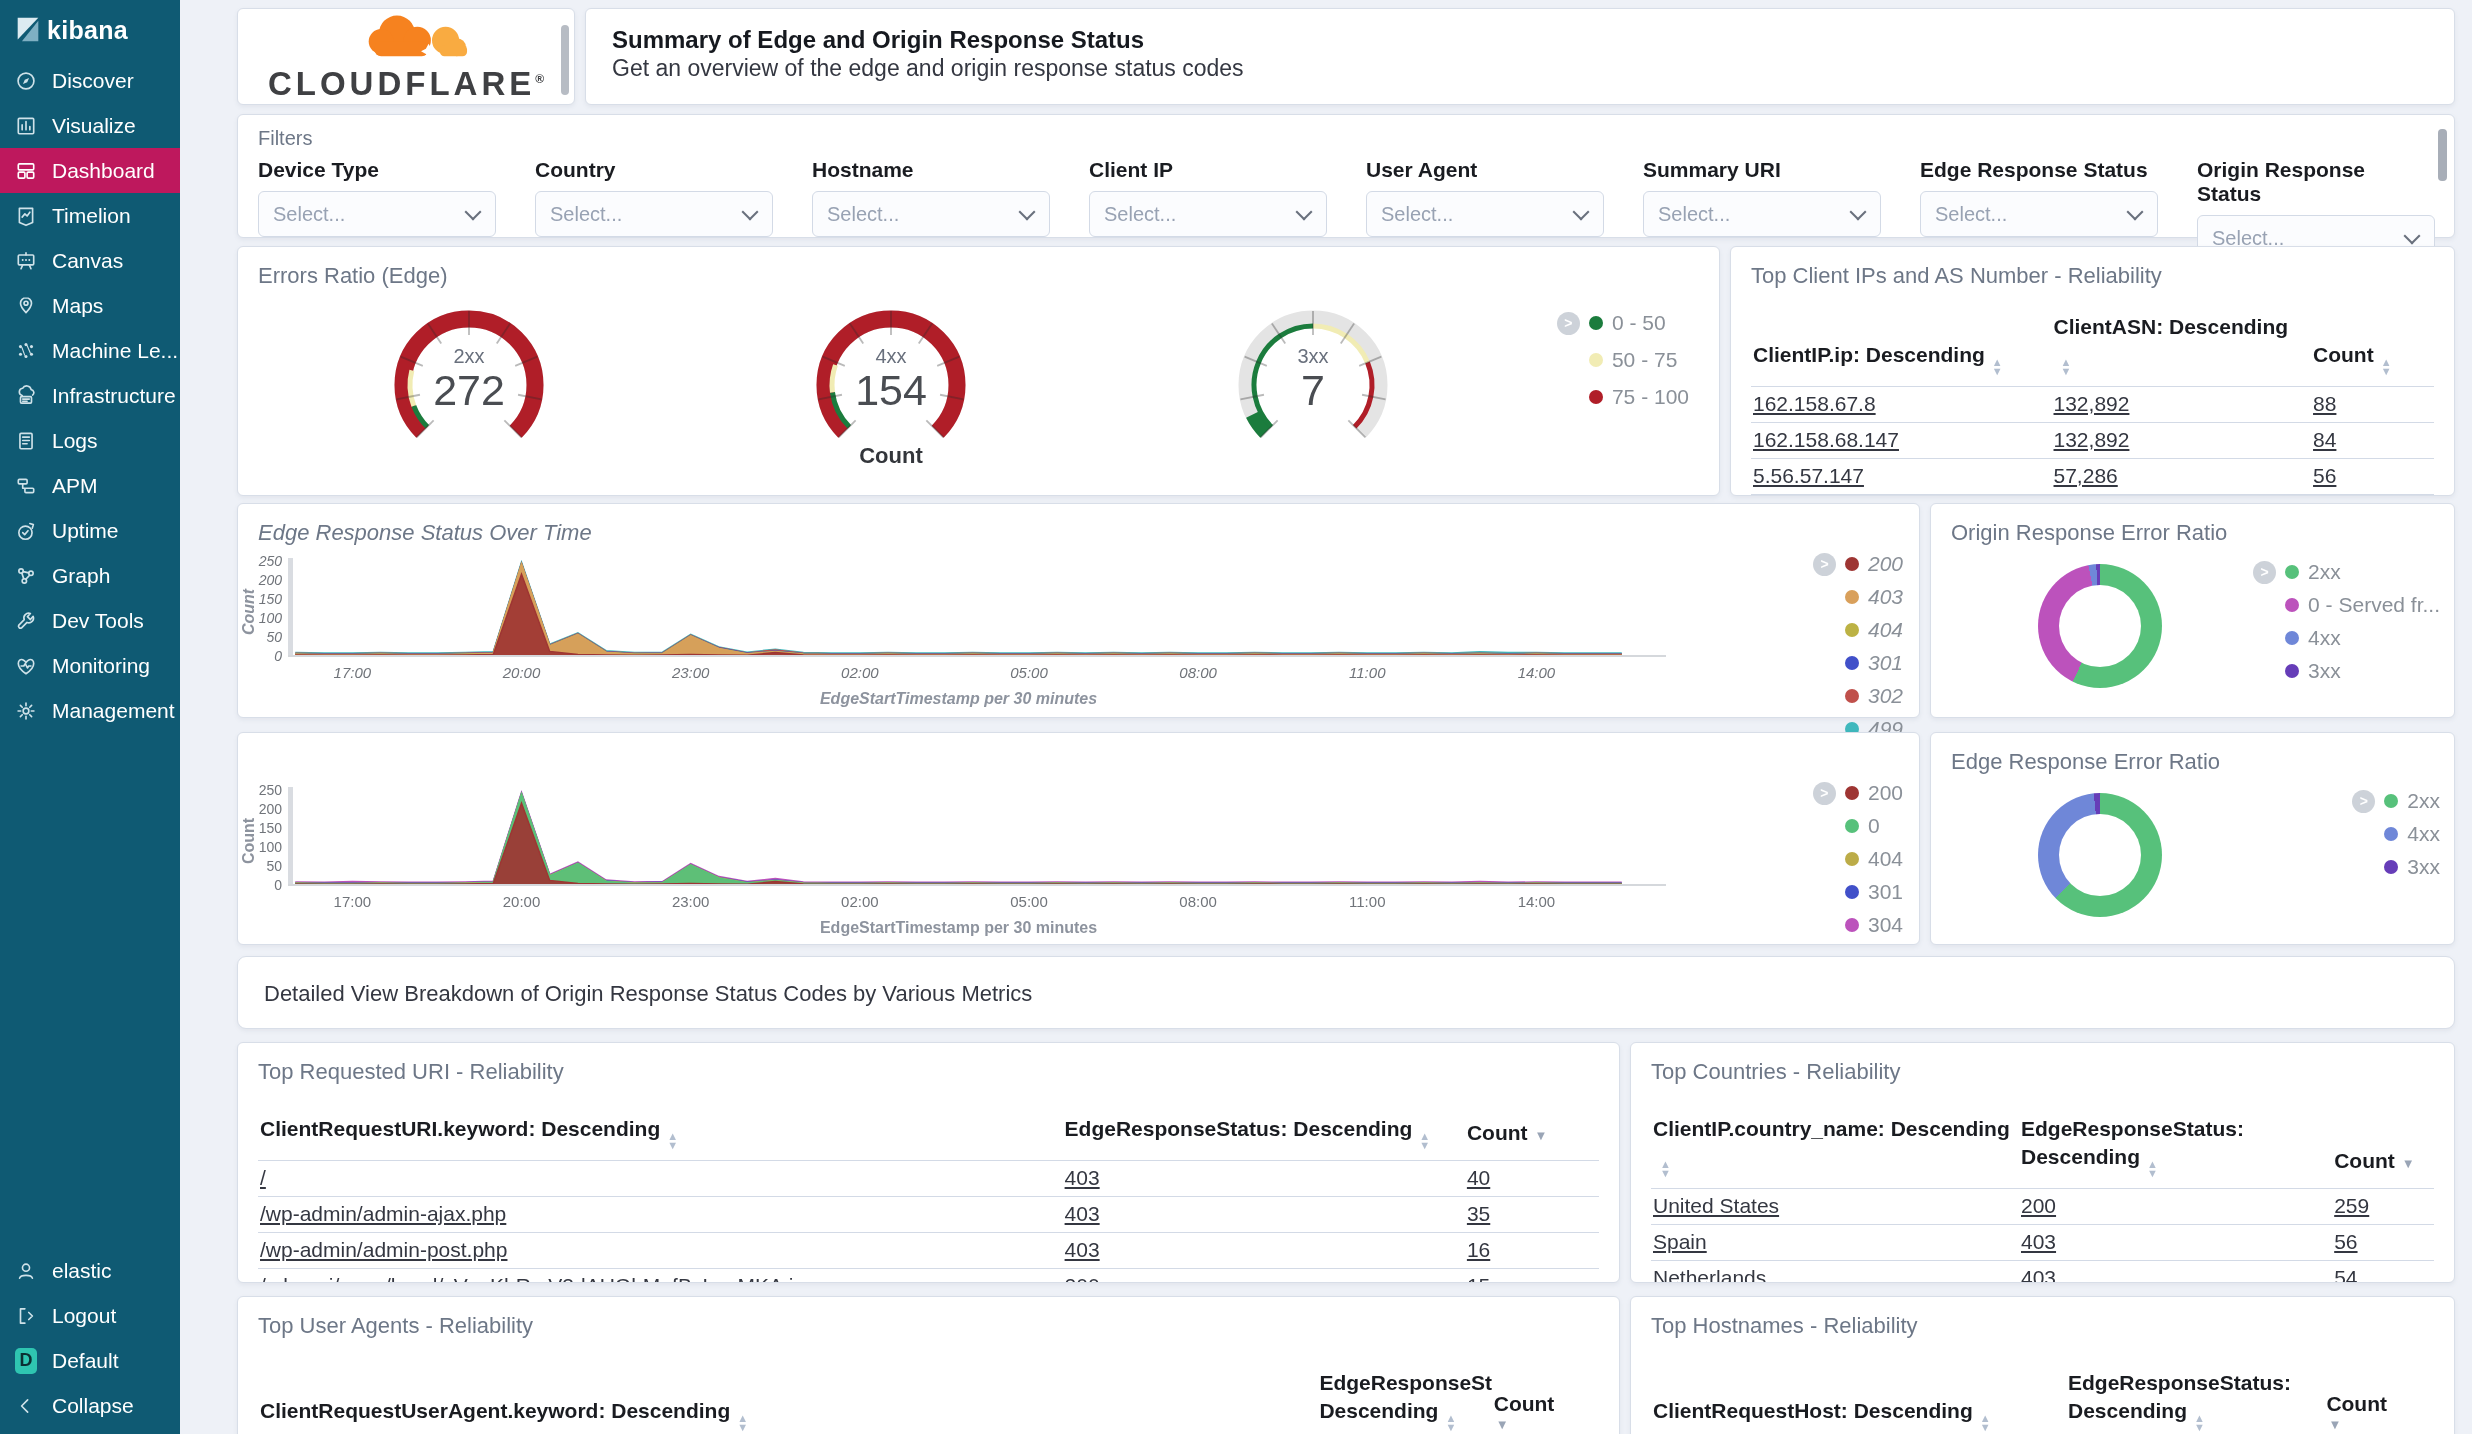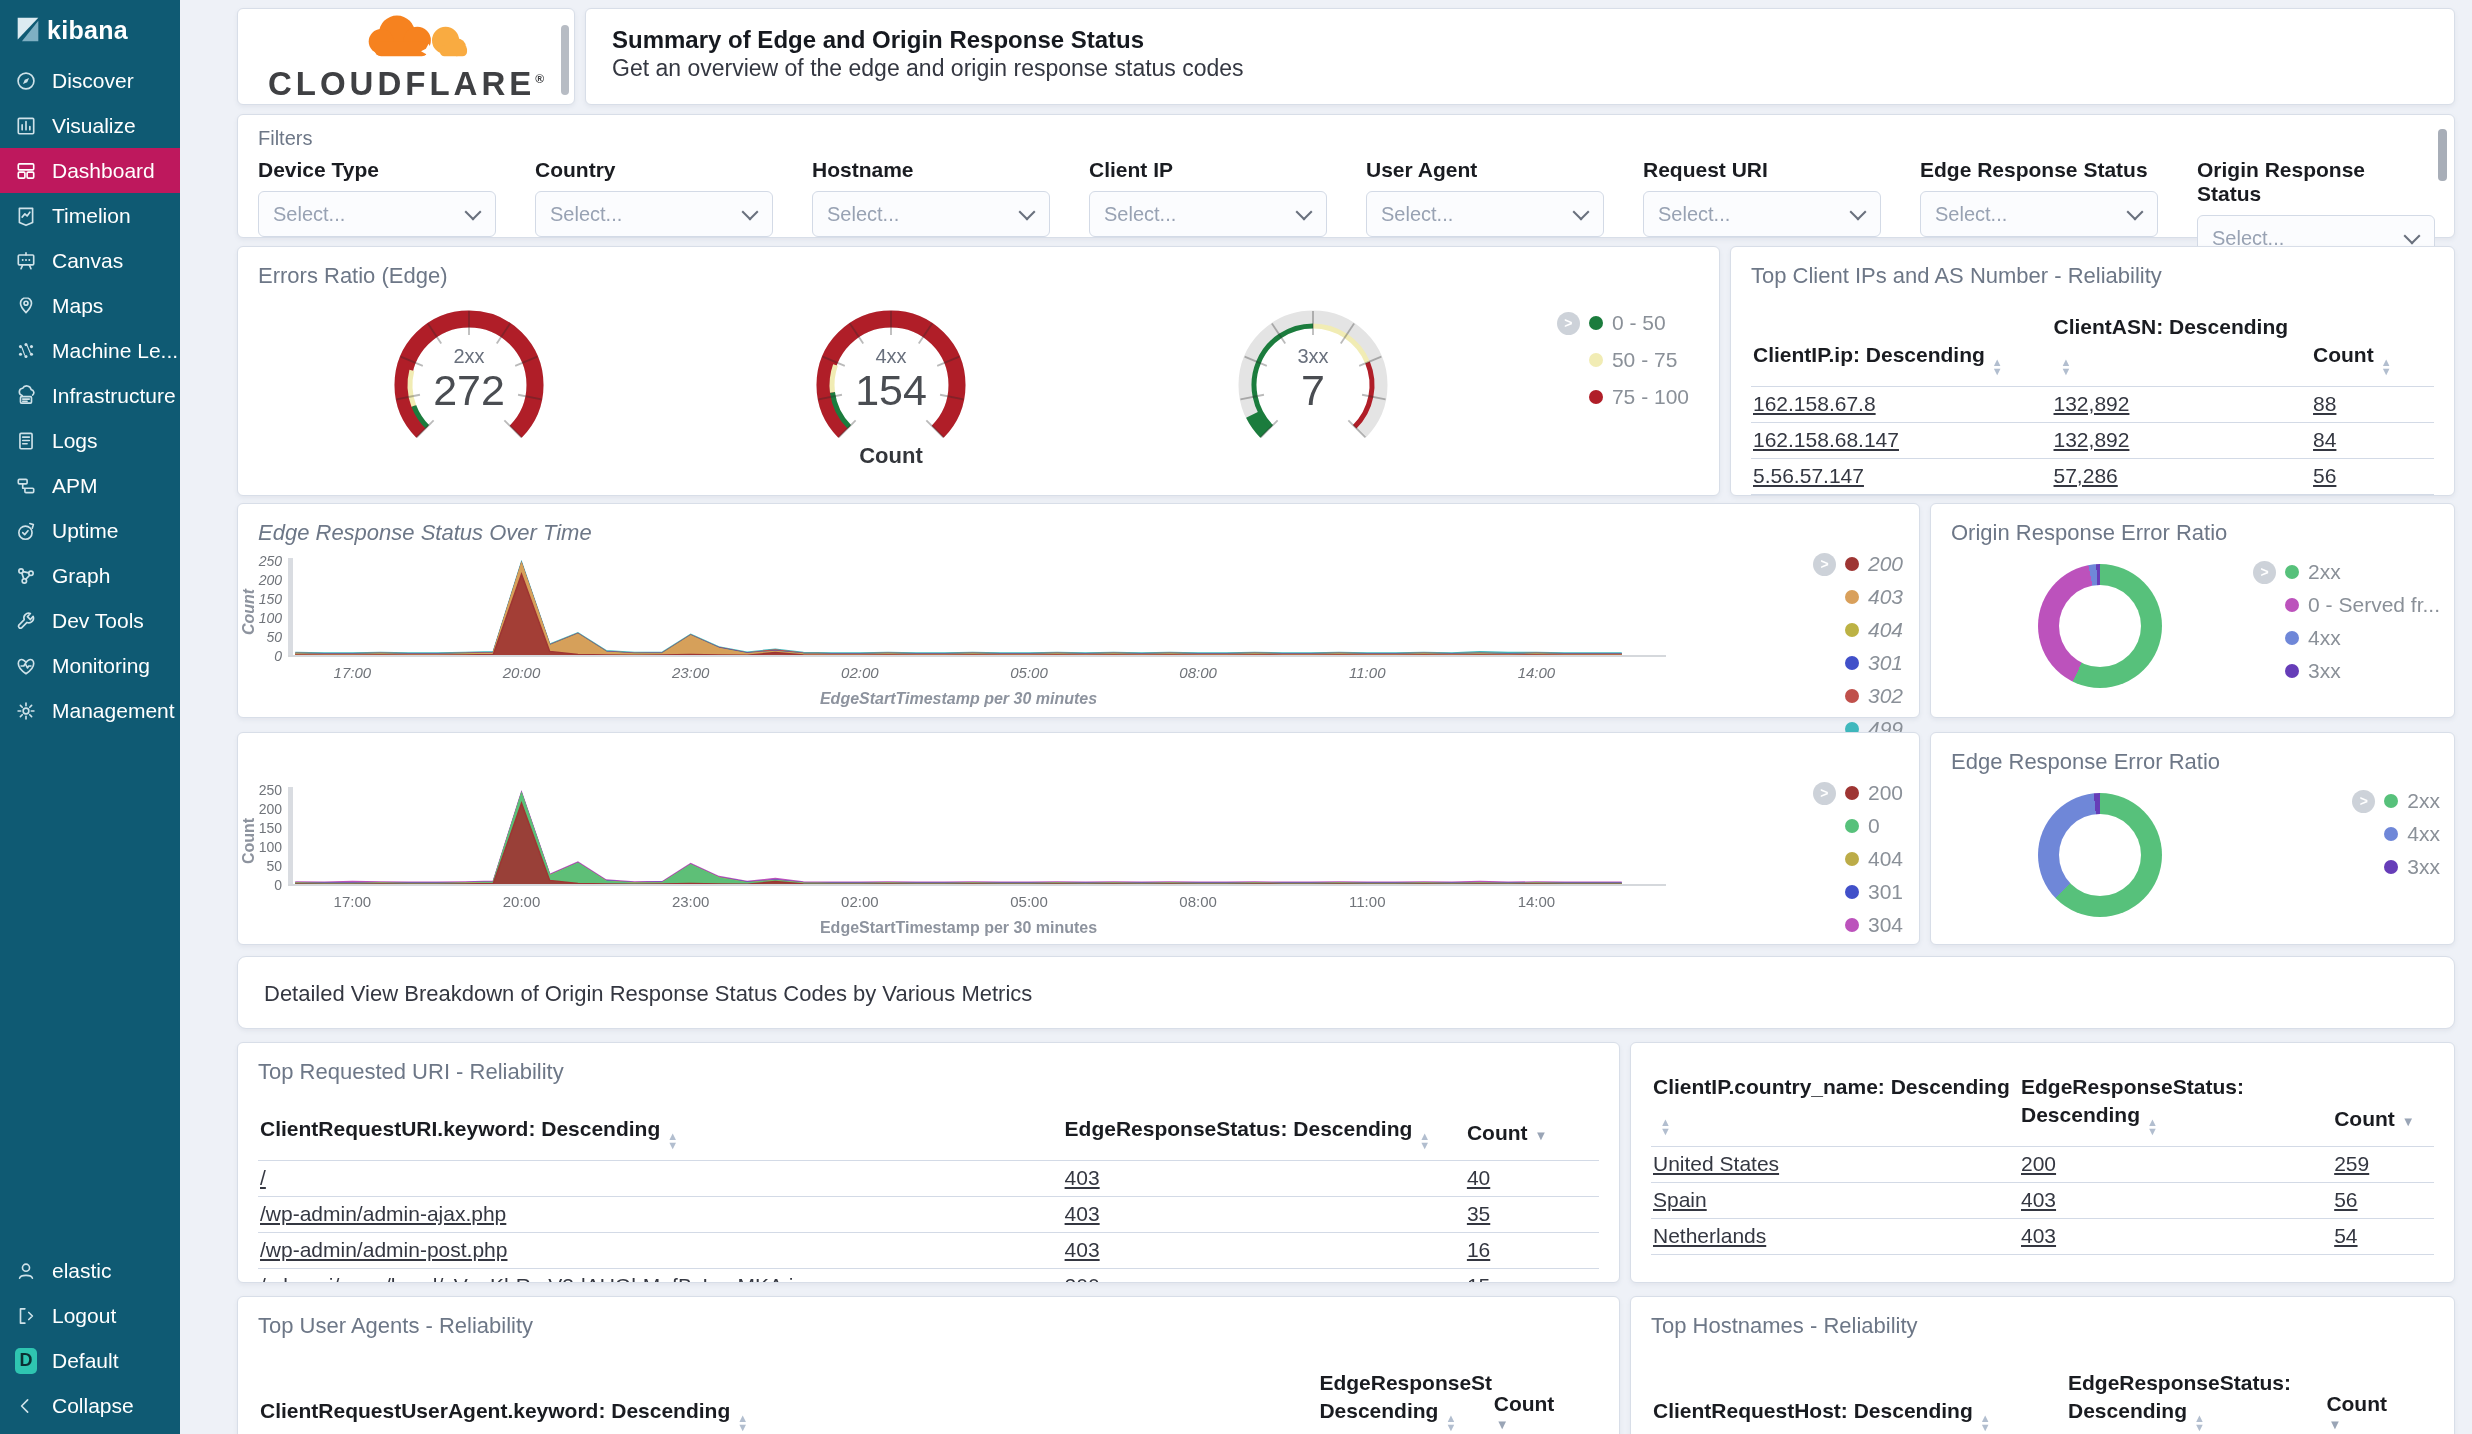--- a/index.html
+++ b/index.html
@@ -350,21 +350,21 @@
               <span>Select...</span>
             </div>
           </div>
           <div class="f-field">
             <div class="f-label">User Agent</div>
             <div class="f-select">
               <span>Select...</span>
             </div>
           </div>
           <div class="f-field">
-            <div class="f-label">Request URI</div>
+            <div class="f-label">Summary URI</div>
             <div class="f-select">
               <span>Select...</span>
             </div>
           </div>
           <div class="f-field">
             <div class="f-label">Edge Response Status</div>
             <div class="f-select">
               <span>Select...</span>
             </div>
           </div>
@@ -731,20 +731,21 @@
                 <td>/cdn-cgi/apps/head/xVgyKhR-vV3dAUGhMqfBcLpuMKA.js</td>
                 <td>200</td>
                 <td>15</td>
               </tr>
             </tbody>
           </table>
         </div>
     </section>
 
     <section class="panel p-countries">
+      <div class="panel-title">Top Countries - Reliability</div>
       <div class="tbl">
           <table>
             <colgroup>
               <col style="width: 47%;">
               <col style="width: 40%;">
               <col style="width: 13%;">
             </colgroup>
             <thead>
               <tr>
                 <th><span>ClientIP.country_name: Descending</span><span class="sort-b">

